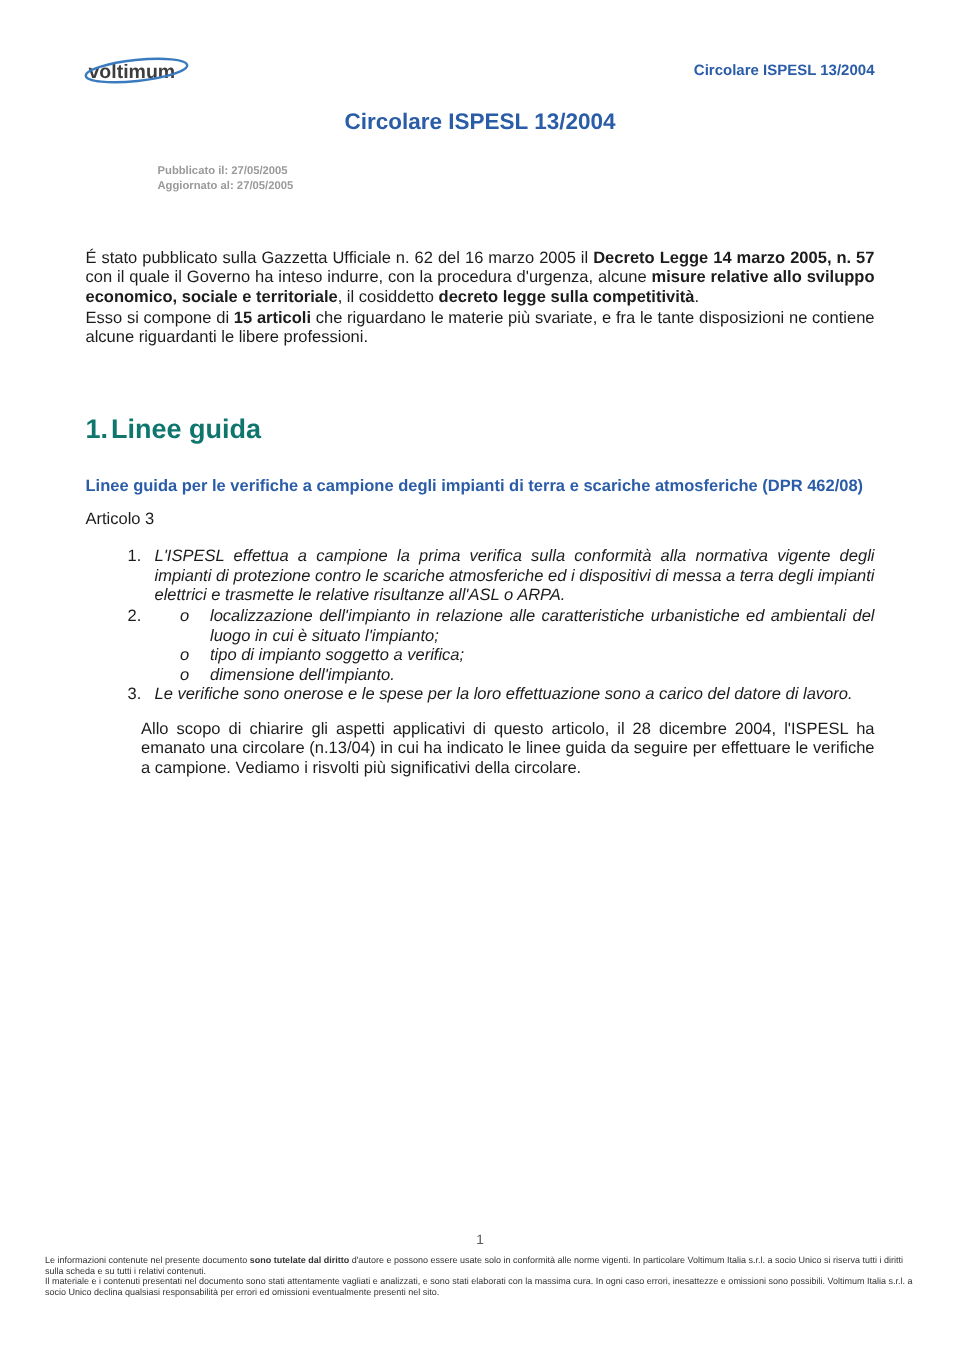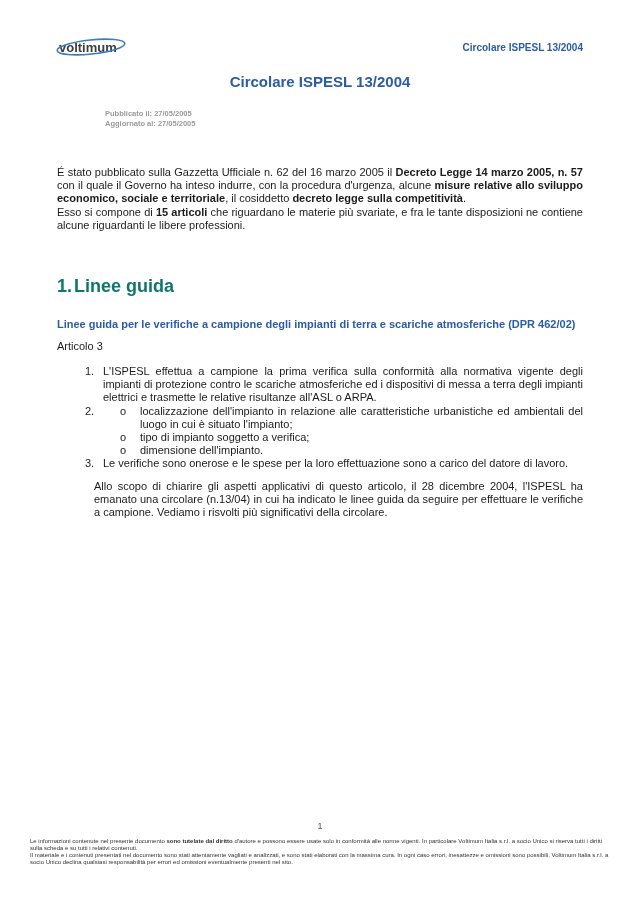--- a/index.html
+++ b/index.html
@@ -45,21 +45,21 @@
   .subheading{
     margin-top:25px;
     font-size:11px;font-weight:bold;color:#2a5ca8;
     text-align:justify;line-height:13.5px;
   }
   .dpr-para{margin-top:15px;text-align:justify;}
   .articolo{margin-top:8px;}
   .olist{margin-top:12px;}
   .oli{display:flex;margin-left:28px;}
   .onum{flex:none;width:18px;}
-  .otext{display:block;flex:1;text-align:justify;}
+  .otext{display:block;flex:1;text-align:justify;font-style:italic;}
   .sublist{margin-top:0;}
   .sli{display:flex;margin-left:17px;}
   .sbullet{flex:none;width:20px;}
   .stext{flex:1;text-align:justify;}
   .closing{margin-top:9px;text-align:justify;margin-left:37px;}
   
   .page-number{
     position:absolute;left:0;right:0;top:821px;
     text-align:center;font-size:9px;color:#555555;
   }
@@ -93,21 +93,21 @@
 
   <div class="content">
 
     <div class="para">
       <div><span>É stato pubblicato sulla Gazzetta Ufficiale n. 62 del 16 marzo 2005 il </span><b>Decreto Legge 14 marzo 2005, n. 57</b><span> con il quale il Governo ha inteso indurre, con la procedura d'urgenza, alcune </span><b>misure relative allo sviluppo economico, sociale e territoriale</b><span>, il cosiddetto </span><b>decreto legge sulla competitività</b><span>.</span></div>
       <div><span>Esso si compone di </span><b>15 articoli</b><span> che riguardano le materie più svariate, e fra le tante disposizioni ne contiene alcune riguardanti le libere professioni.</span></div>
     </div>
 
     <div class="section-heading"><span class="num">1.</span><span>Linee guida</span></div>
 
-    <div class="subheading">Linee guida per le verifiche a campione degli impianti di terra e scariche atmosferiche (DPR 462/02)</div>
+    <div class="subheading">Linee guida per le verifiche a campione degli impianti di terra e scariche atmosferiche (DPR 462/08)</div>
 
 
     <div class="articolo">Articolo 3</div>
 
     <div class="olist">
 
       <div class="oli">
         <span class="onum">1.</span>
         <span class="otext">L'ISPESL effettua a campione la prima verifica sulla conformità alla normativa vigente degli impianti di protezione contro le scariche atmosferiche ed i dispositivi di messa a terra degli impianti elettrici e trasmette le relative risultanze all'ASL o ARPA.</span>
       </div>

